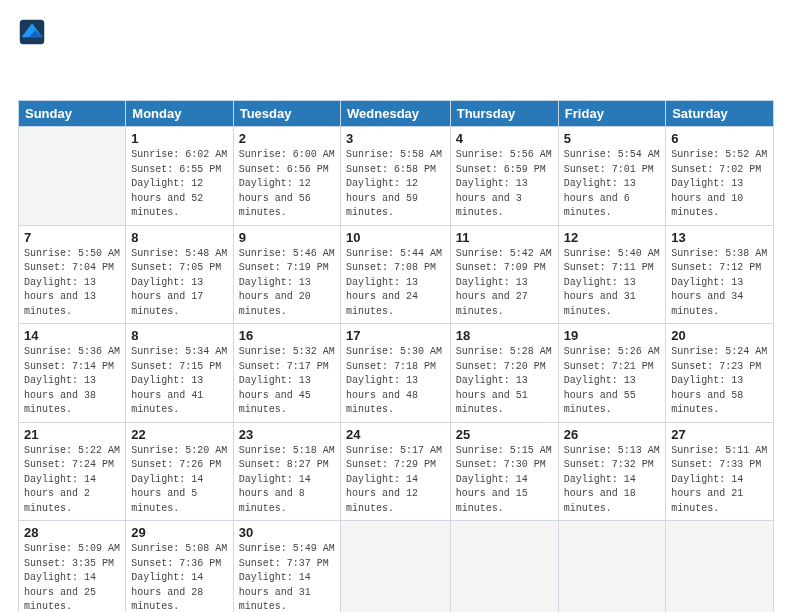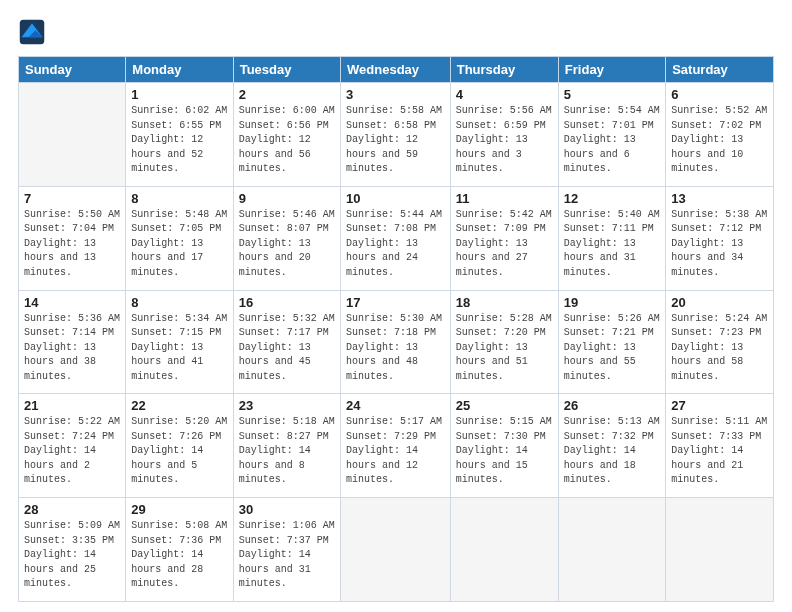--- a/index.html
+++ b/index.html
@@ -9,20 +9,21 @@
       width: 792px;
       height: 612px;
       overflow: hidden;
     }
     .page {
       width: 792px;
       height: 612px;
       padding: 18px 18px 10px 18px;
       display: flex;
       flex-direction: column;
+      gap: 44px;
     }
     .header {
       display: flex;
       justify-content: space-between;
       align-items: flex-start;
       margin-bottom: 10px;
     }
     .logo {
       display: flex;
       align-items: center;
@@ -158,21 +159,21 @@
           <td>
             <div class="day-num">7</div>
             <div class="day-info"><span>Sunrise: 5:50 AM</span><br><span>Sunset: 7:04 PM</span><br><span>Daylight: 13 hours and 13 minutes.</span></div>
           </td>
           <td>
             <div class="day-num">8</div>
             <div class="day-info"><span>Sunrise: 5:48 AM</span><br><span>Sunset: 7:05 PM</span><br><span>Daylight: 13 hours and 17 minutes.</span></div>
           </td>
           <td>
             <div class="day-num">9</div>
-            <div class="day-info"><span>Sunrise: 5:46 AM</span><br><span>Sunset: 8:07 PM</span><br><span>Daylight: 13 hours and 20 minutes.</span></div>
+            <div class="day-info"><span>Sunrise: 5:46 AM</span><br><span>Sunset: 7:19 PM</span><br><span>Daylight: 13 hours and 20 minutes.</span></div>
           </td>
           <td>
             <div class="day-num">10</div>
             <div class="day-info"><span>Sunrise: 5:44 AM</span><br><span>Sunset: 7:08 PM</span><br><span>Daylight: 13 hours and 24 minutes.</span></div>
           </td>
           <td>
             <div class="day-num">11</div>
             <div class="day-info"><span>Sunrise: 5:42 AM</span><br><span>Sunset: 7:09 PM</span><br><span>Daylight: 13 hours and 27 minutes.</span></div>
           </td>
           <td>
@@ -248,21 +249,21 @@
           <td>
             <div class="day-num">28</div>
             <div class="day-info"><span>Sunrise: 5:09 AM</span><br><span>Sunset: 3:35 PM</span><br><span>Daylight: 14 hours and 25 minutes.</span></div>
           </td>
           <td>
             <div class="day-num">29</div>
             <div class="day-info"><span>Sunrise: 5:08 AM</span><br><span>Sunset: 7:36 PM</span><br><span>Daylight: 14 hours and 28 minutes.</span></div>
           </td>
           <td>
             <div class="day-num">30</div>
-            <div class="day-info"><span>Sunrise: 1:06 AM</span><br><span>Sunset: 7:37 PM</span><br><span>Daylight: 14 hours and 31 minutes.</span></div>
+            <div class="day-info"><span>Sunrise: 5:49 AM</span><br><span>Sunset: 7:37 PM</span><br><span>Daylight: 14 hours and 31 minutes.</span></div>
           </td>
           <td class="empty"></td>
           <td class="empty"></td>
           <td class="empty"></td>
           <td class="empty"></td>
         </tr>
       </tbody>
   </table>
 </div>
 

